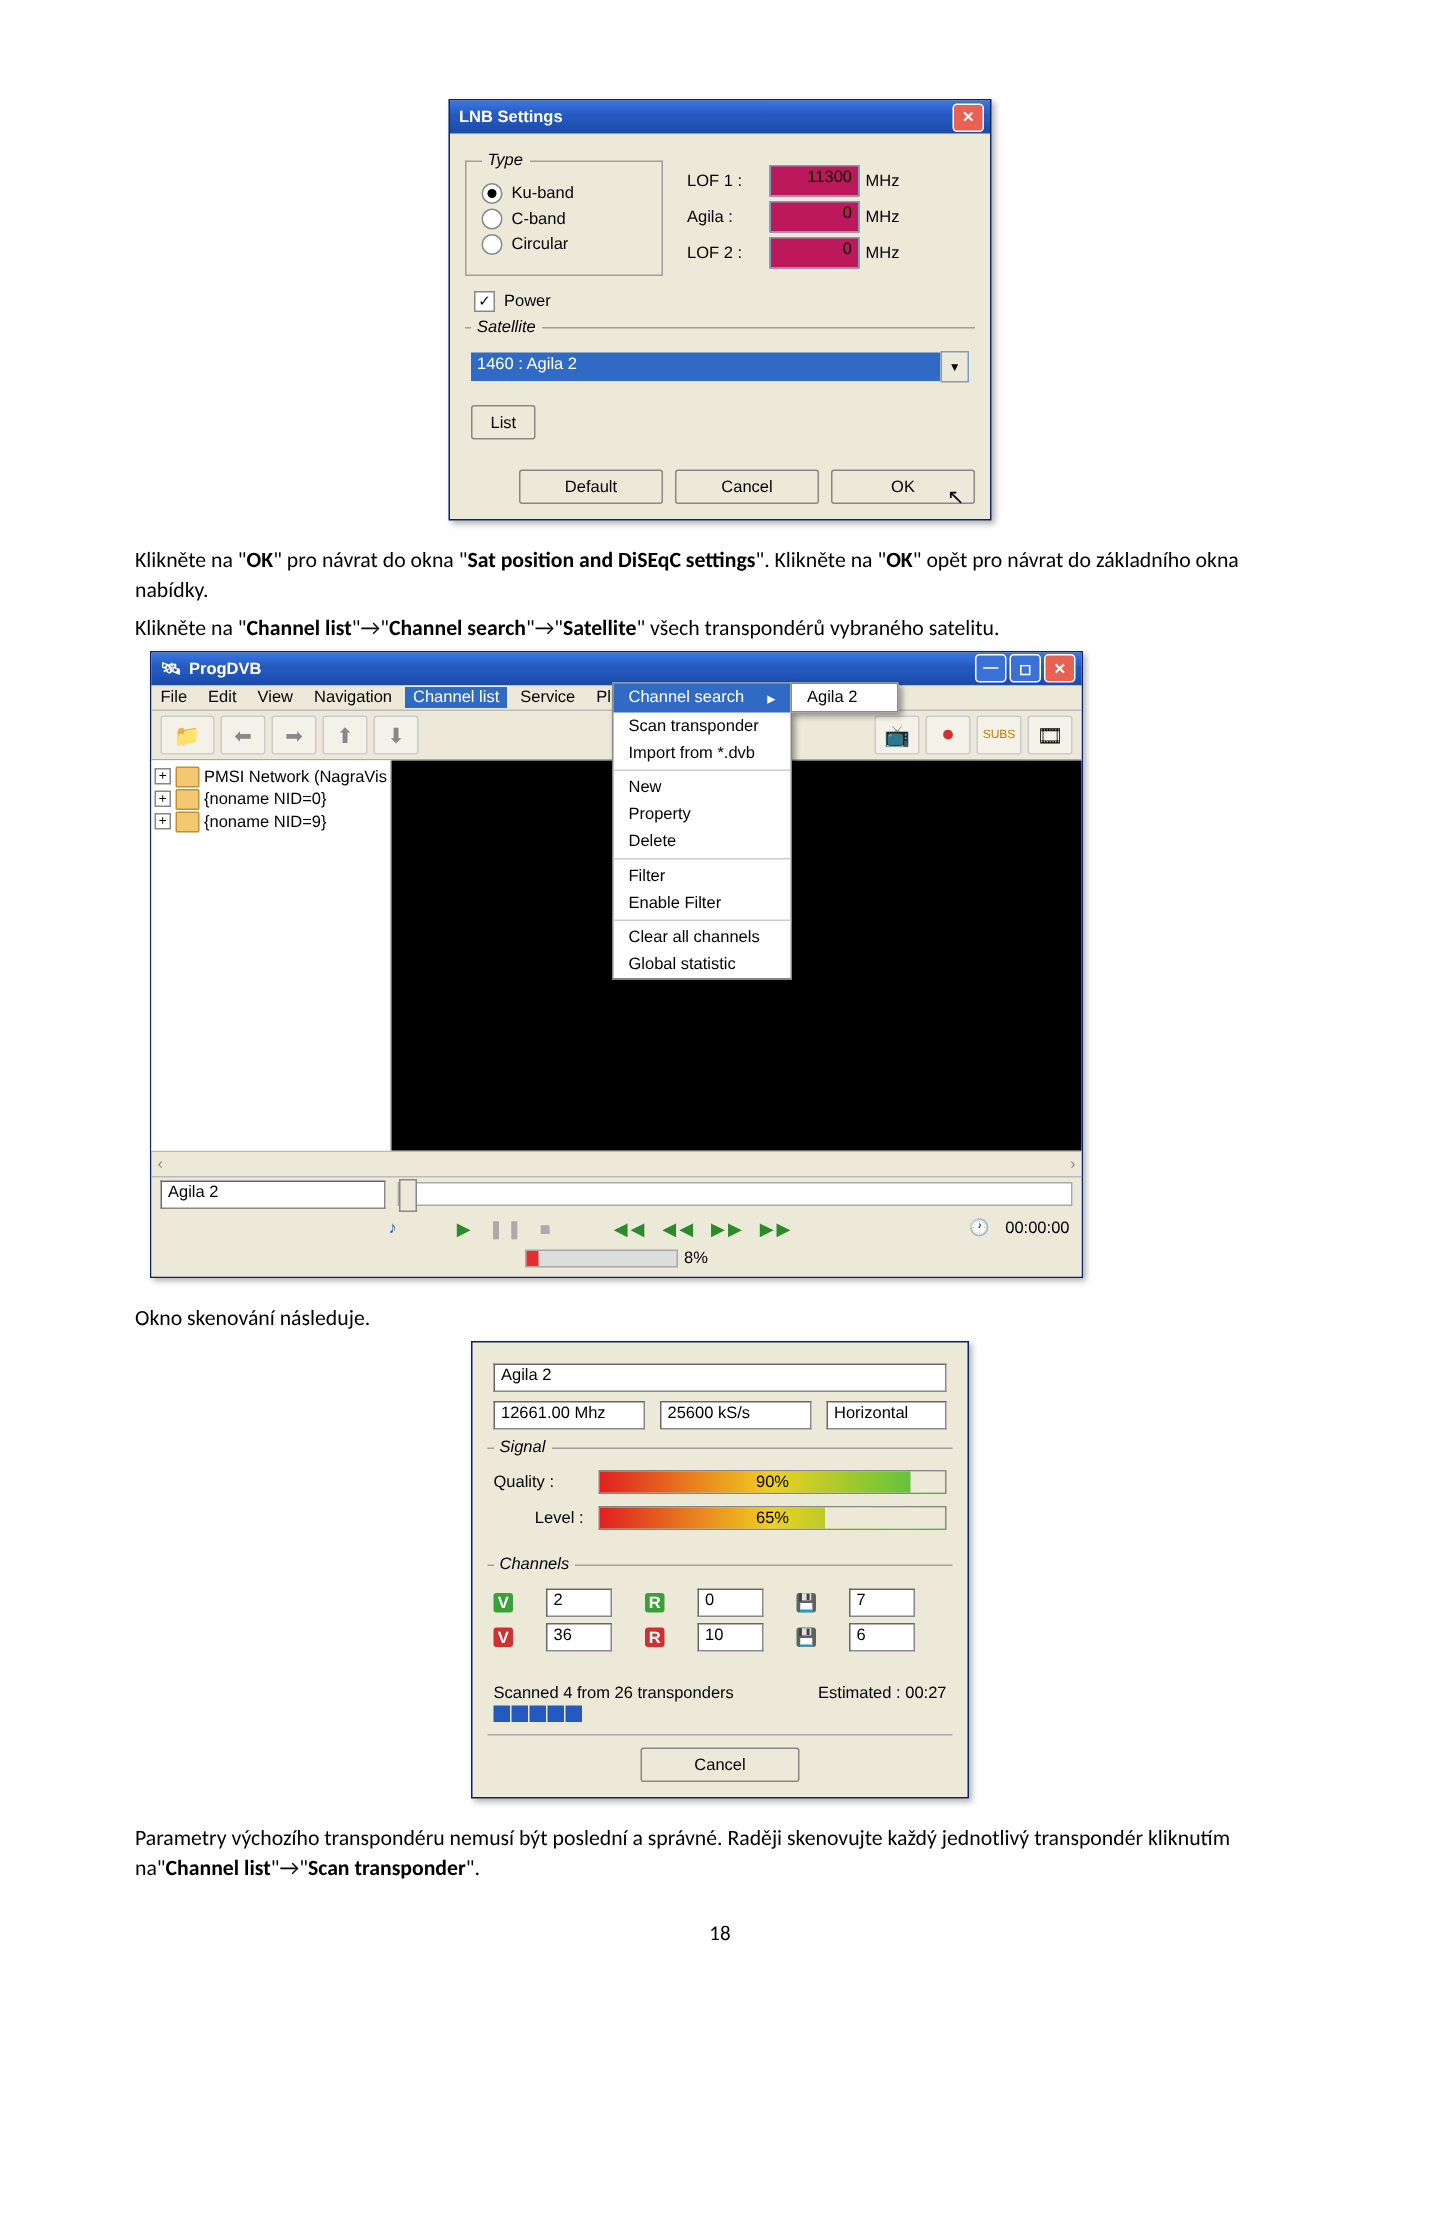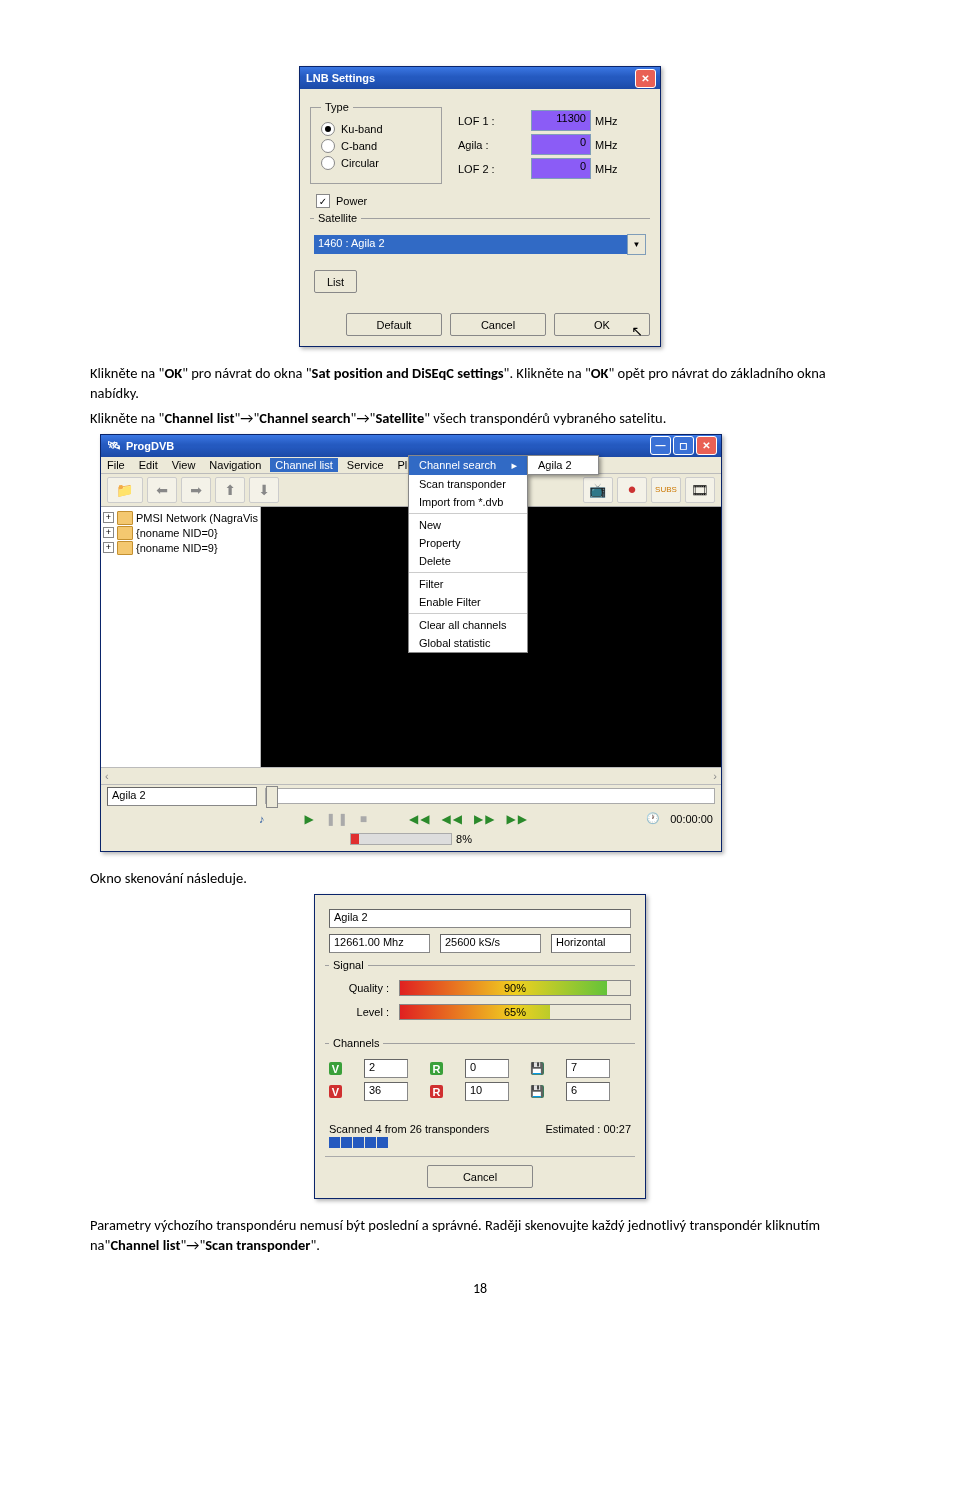--- a/index.html
+++ b/index.html
@@ -13,25 +13,25 @@
   
   .win { background: #ece9d8; border: 1px solid #0a246a; font-family: Tahoma, Arial, sans-serif; font-size: 11px; color: #000; box-shadow: 2px 2px 4px rgba(0,0,0,.3); }
   .titlebar { height: 22px; background: linear-gradient(to bottom,#3b77e3 0%,#2459bf 45%,#2459bf 55%,#1b49a6 100%); color: #fff; display: flex; align-items: center; padding: 0 4px 0 6px; font-weight: bold; }
   .titlebar .spacer { flex: 1; }
   .tb-btn { width: 19px; height: 17px; background: #e96055; border: 1px solid #fff; border-radius: 3px; margin-left: 2px; display:flex;align-items:center;justify-content:center; font-size: 10px; color:#fff; }
   .tb-btn.min, .tb-btn.max { background: #3a71d6; }
   .body-pad { padding: 8px 10px 10px 10px; }
 
   fieldset { border: 1px solid #a0a0a0; padding: 6px 10px 10px 10px; margin: 4px 0; }
   fieldset.flat { border: none; border-top: 1px solid #a0a0a0; padding-left: 4px; padding-right: 4px; }
-  legend { padding: 0 4px; }
+  legend { padding: 0 4px; font-style: italic; }
   .row { display: flex; align-items: center; margin: 3px 0; }
-  .row .lbl { width: 73px; }
+  .row .lbl { width: 55px; }
   .row .unit { margin-left: 4px; }
-  .sunken-input { background: #8b5cf6; border: 1px solid #7f9db9; height: 17px; padding: 1px 4px; text-align: right; }
+  .sunken-input { background: #be185d; border: 1px solid #7f9db9; height: 17px; padding: 1px 4px; text-align: right; }
   .dropdown { display:flex; align-items:center; }
   .dropdown .sel { background: #316ac5; color: #fff; padding: 2px 4px; height: 15px; flex:1; }
   .dropdown .arrow { width: 17px; height: 19px; background: #ece9d8; border: 1px solid #7f9db9; display:flex;align-items:center;justify-content:center; font-size:8px;}
   .btn { background: #ece9d8; border: 1px solid #888; border-radius: 2px; height: 21px; padding: 0 12px; display:flex;align-items:center;justify-content:center; font-size:11px; }
   .btn-row { display:flex; gap:6px; margin-top:15px;}
   .radio, .check { display:flex; align-items:center; gap:6px; margin:3px 0; }
   .radio-dot { width:12px;height:12px;border:1px solid #888;border-radius:50%;background:#fff;display:flex;align-items:center;justify-content:center;}
   .radio-dot .on{width:6px;height:6px;border-radius:50%;background:#000;}
   .check-box { width:12px;height:12px;border:1px solid #888;background:#fff;display:flex;align-items:center;justify-content:center;font-size:10px;}
 
@@ -277,21 +277,21 @@
     <div class="body-pad">
       <div class="sunken left-txt" style="margin:6px 4px;">Agila 2</div>
       <div style="display:flex;gap:10px;margin:6px 4px;">
         <span class="sunken left-txt" style="flex:1;">12661.00 Mhz</span>
         <span class="sunken left-txt" style="flex:1;">25600 kS/s</span>
         <span class="sunken left-txt" style="flex:0 0 70px;">Horizontal</span>
       </div>
       <fieldset class="flat">
         <legend>Signal</legend>
         <div class="row" style="gap:10px;">
-            <span style="width:60px;text-align:right;">Quality :</span>
+            <span style="width:60px;">Quality :</span>
           <div class="sigbar" style="flex:1;">
               <div class="grad"></div>
               <div class="mask" style="width:10%;"></div>
               <div class="txt">90%</div>
             </div>
         </div>
         <div class="row" style="gap:10px;margin-top:8px;">
             <span style="width:60px;text-align:right;">Level :</span>
           <div class="sigbar" style="flex:1;">
               <div class="grad"></div>

